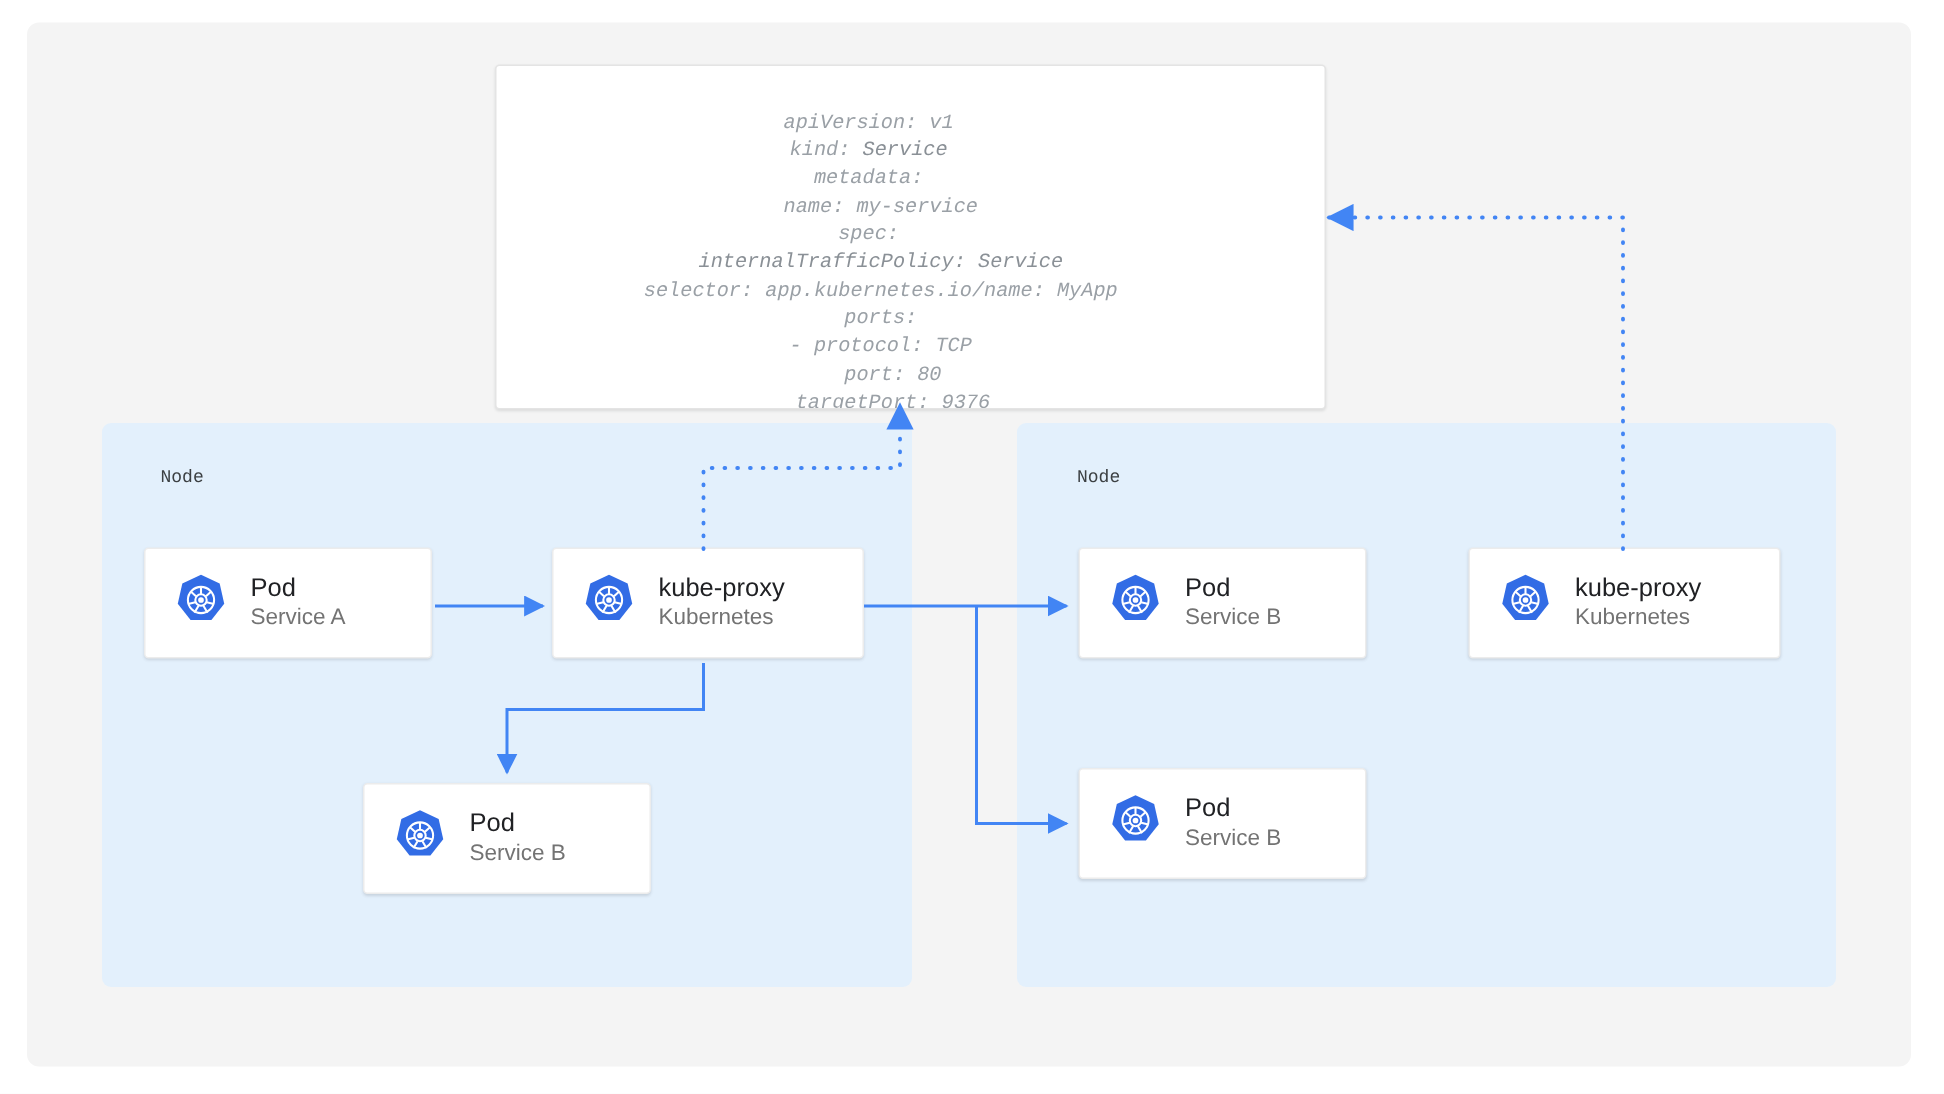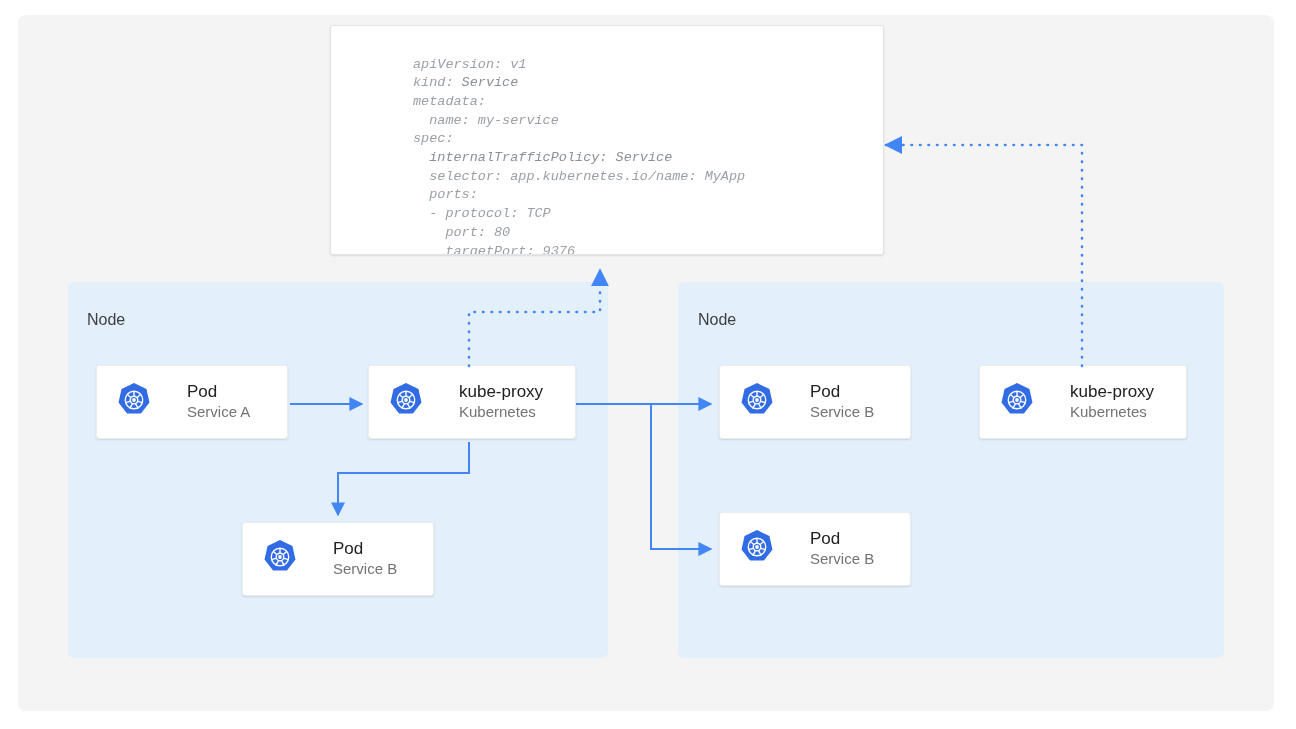--- a/index.html
+++ b/index.html
@@ -31,24 +31,25 @@
   }
 
   
   .node-box {
     position: absolute;
     background: #e3f0fc;
     border-radius: 6px;
   }
   .node-label {
     position: absolute;
-    font-size: 16px;
+    font-size: 12px;
     color: #3c4043;
-    font-family: Liberation Sans, sans-serif;
+    font-family: Liberation Mono, monospace;
     white-space: nowrap;
+    margin-left: 20px;
   }
 
   
   #yaml-card {
     position: absolute;
     left: 330px;
     top: 34px;
     width: 552px;
     height: 228px;
     background: #ffffff;
@@ -87,21 +88,20 @@
   .card .k8s-logo {
     flex: 0 0 auto;
     margin-left: 18px;
     margin-right: 14px;
   }
   .card .card-text {
     display: flex;
     flex-direction: column;
     justify-content: center;
     line-height: 1.22;
-    margin-left: 20px;
   }
   .card .title {
     font-size: 17px;
     color: #202124;
     white-space: nowrap;
   }
   .card .subtitle {
     font-size: 15px;
     color: #737373;
     white-space: nowrap;
@@ -123,21 +123,21 @@
 <div id="stage">
 
   <div id="canvas">
 
     <div class="node-box" style="left:50px; top:267px; width:540px; height:376px;"></div>
     <div class="node-box" style="left:660px; top:267px; width:546px; height:376px;"></div>
 
     <div class="node-label" style="left:69px; top:296px;">Node</div>
     <div class="node-label" style="left:680px; top:296px;">Node</div>
 
-    <div id="yaml-card" style="left:312px; top:10px;">
+    <div id="yaml-card" style="left:312px; top:28px;text-align:center;">
       <pre id="yaml-code"><span>apiVersion: v1
 kind: </span><span class="b">Service</span><span>
 metadata:
   name: my-service
 spec:
   </span><span class="b">internalTrafficPolicy: Service</span><span>
   selector: app.kubernetes.io/name: MyApp
   ports:
   - protocol: TCP
     port: 80

